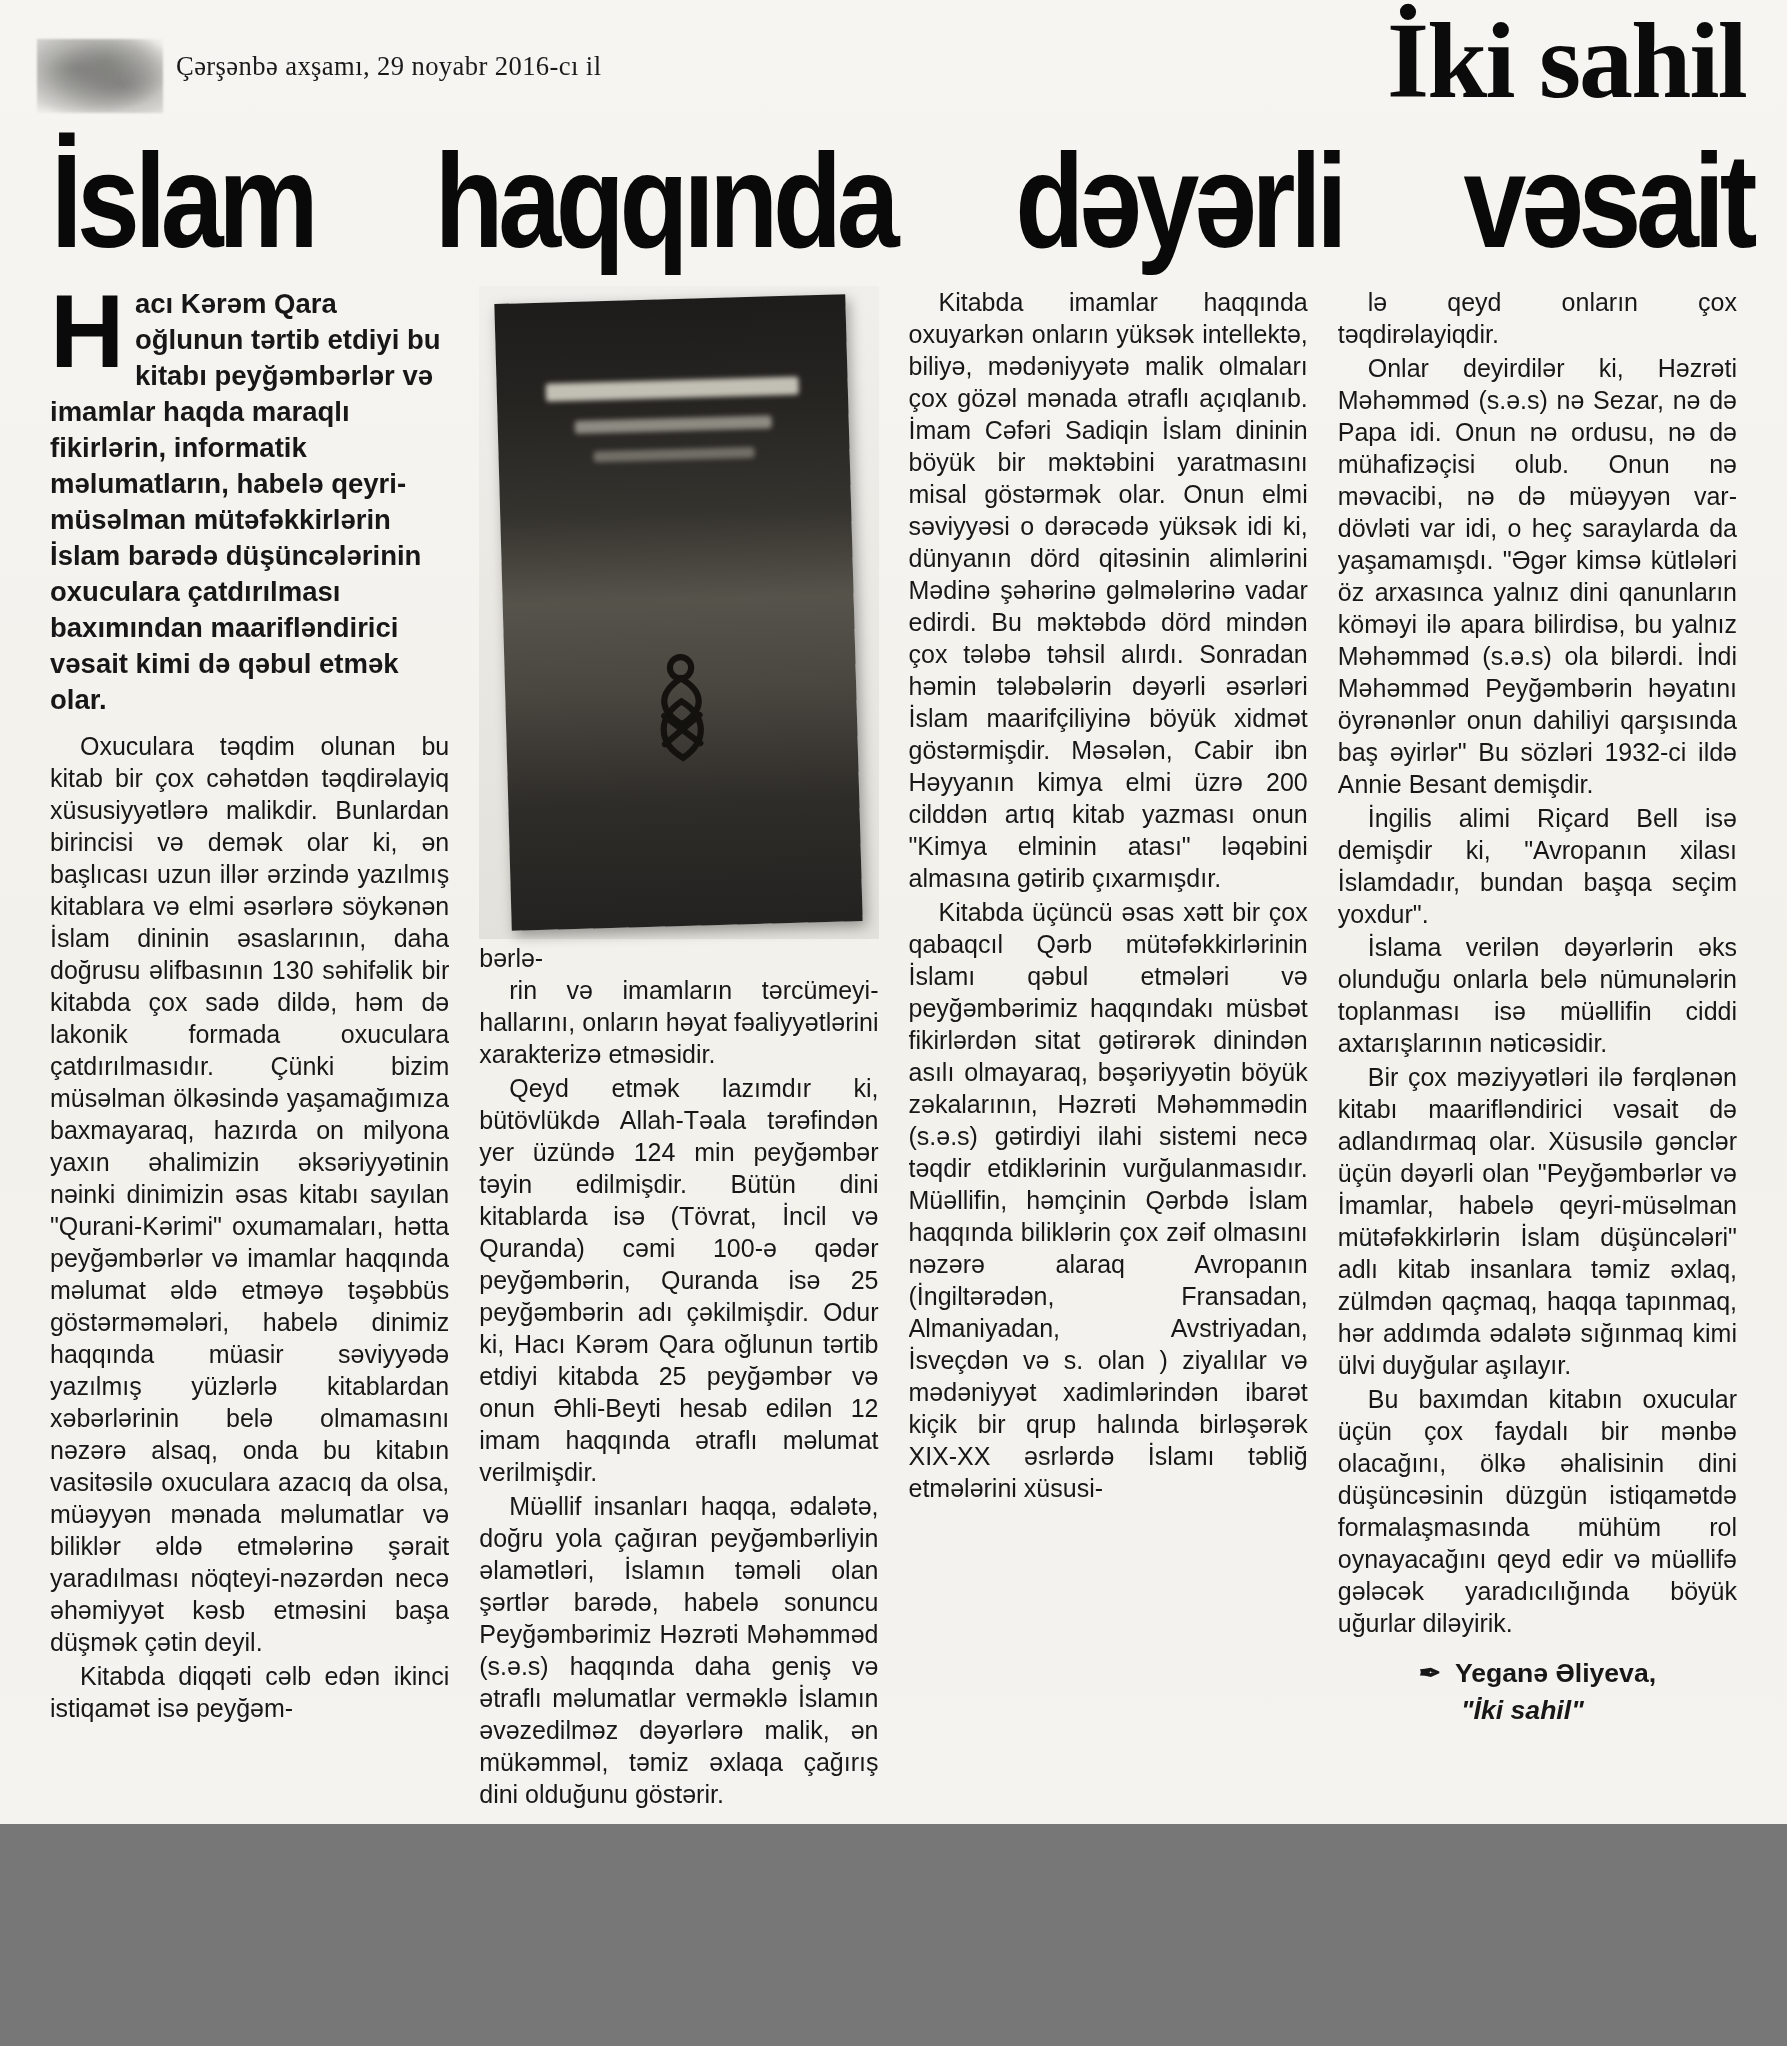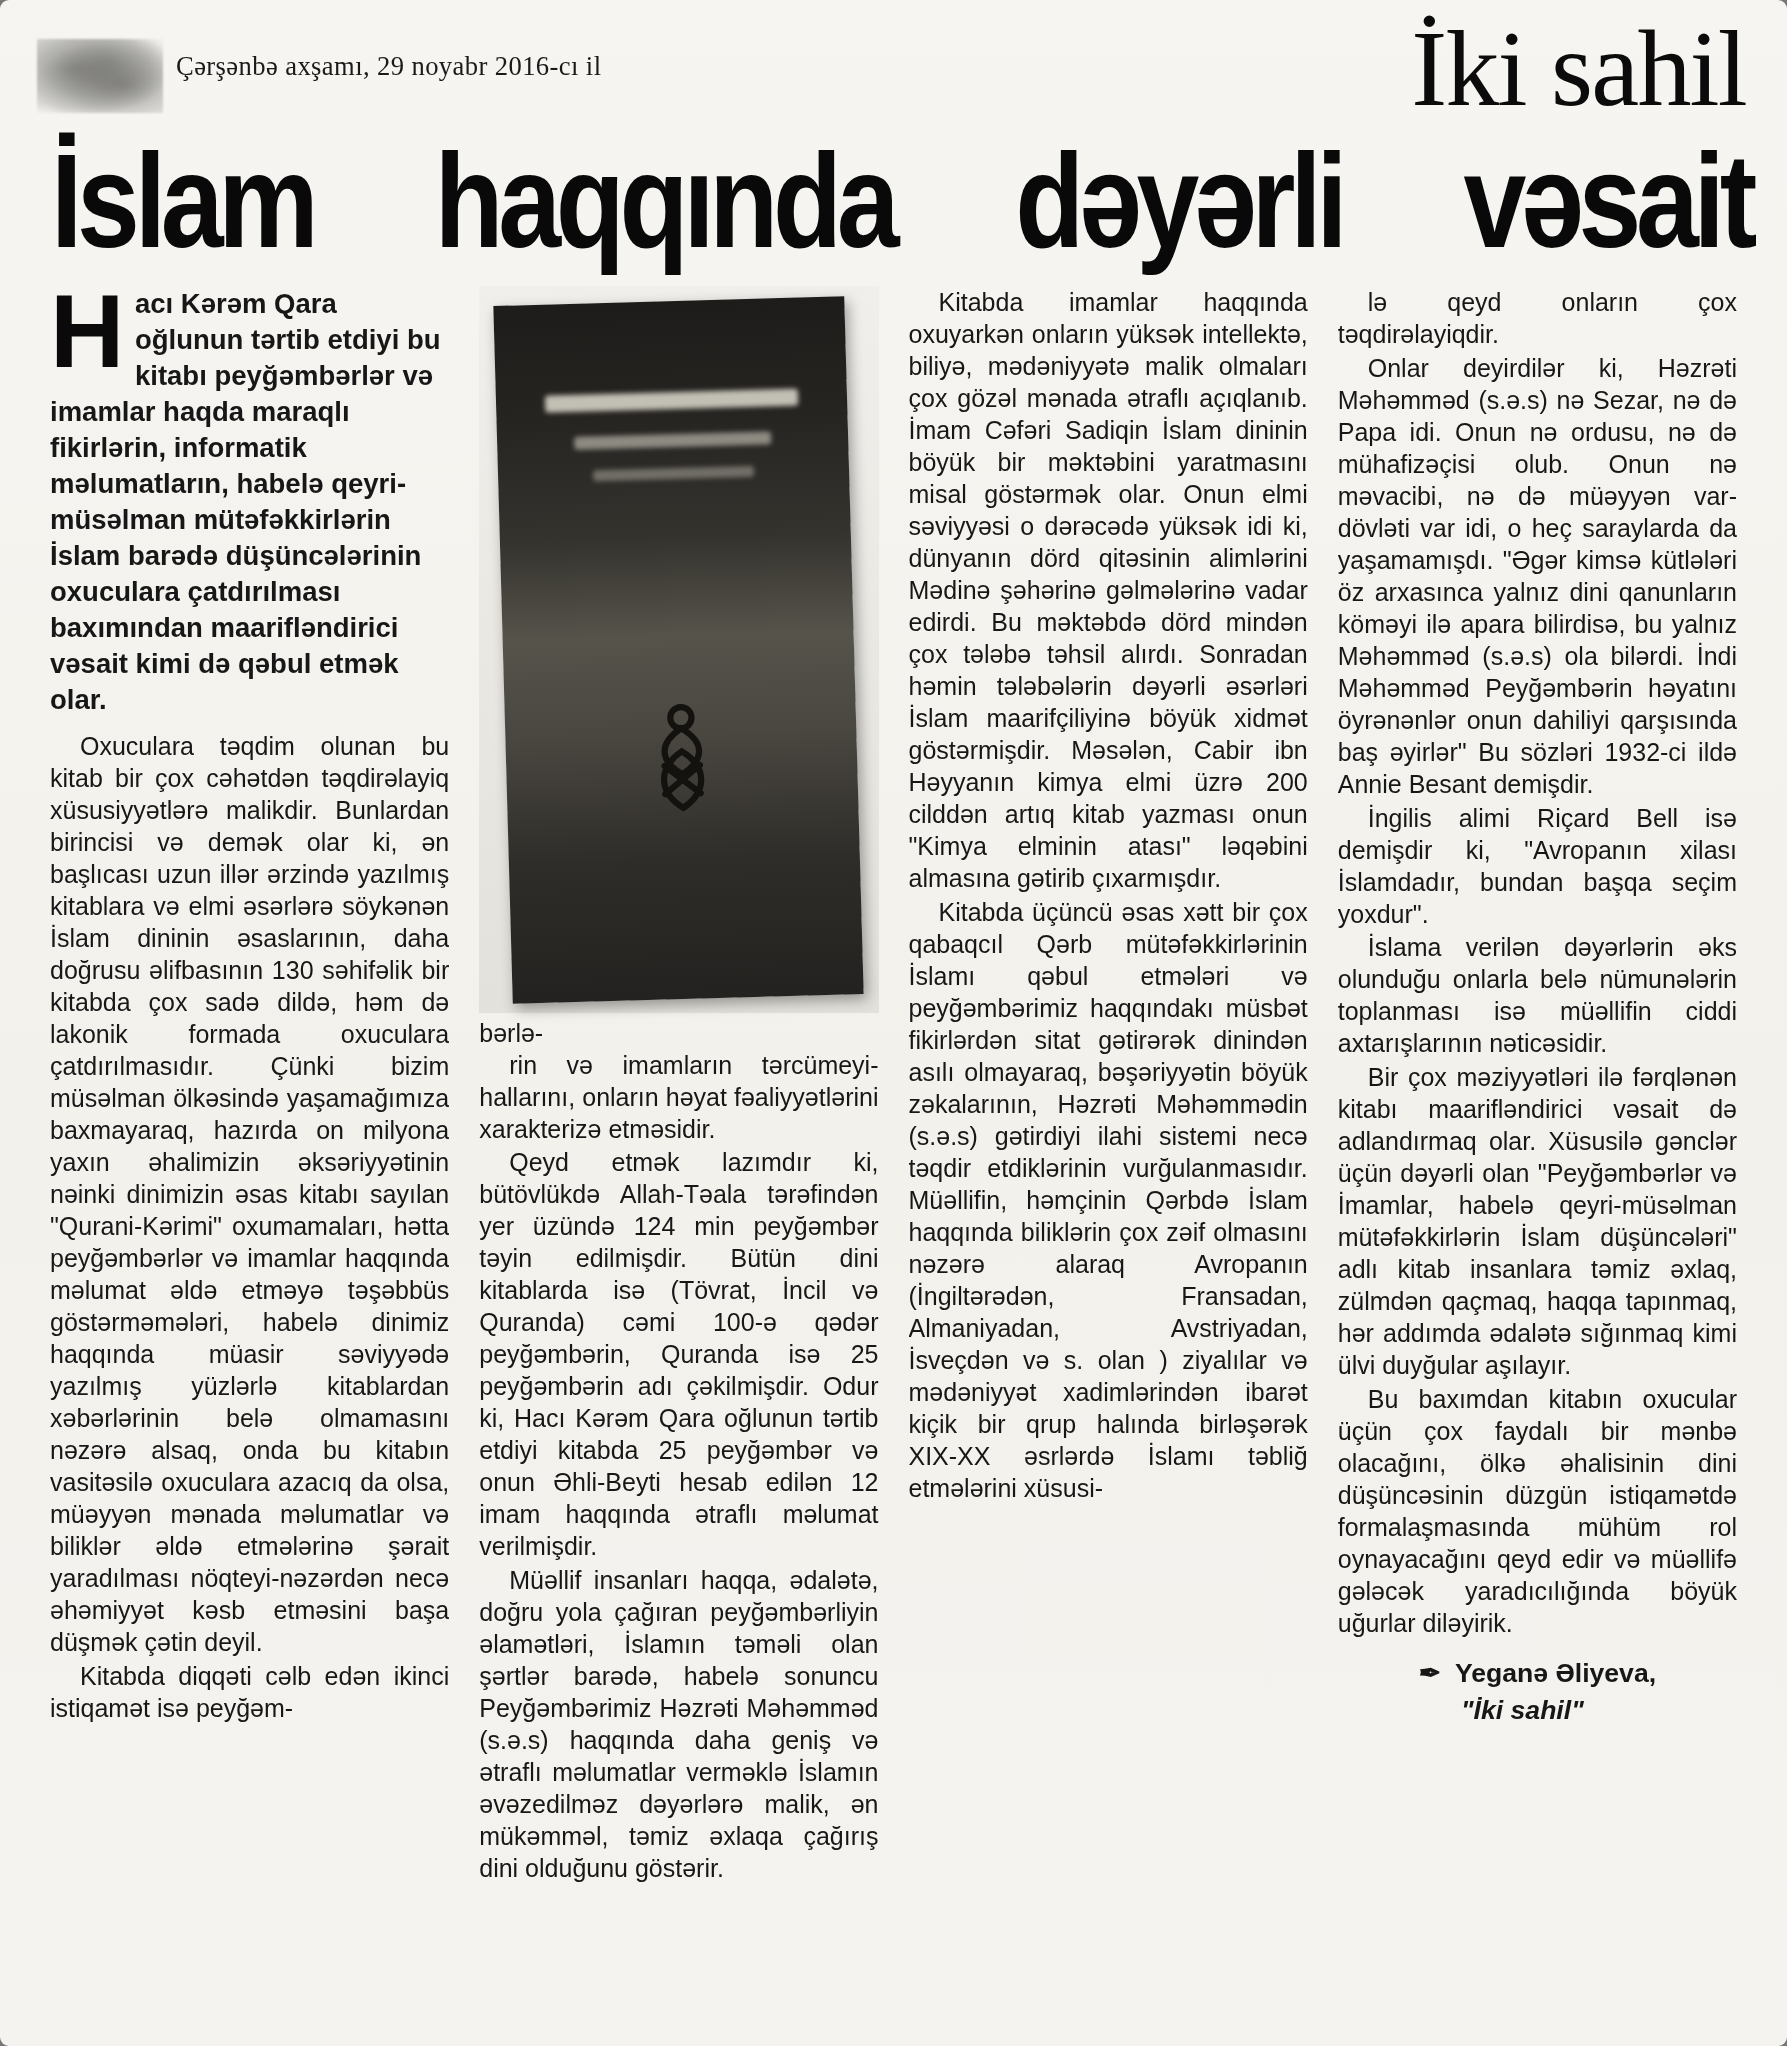--- a/index.html
+++ b/index.html
@@ -1,38 +1,38 @@
 <!DOCTYPE html>
 <html style="font-size:14px"><head>
 <meta charset="utf-8">
 <style>
   * { margin:0; padding:0; box-sizing:border-box; }
   html,body { background:#777; }
   .page {
-    position:relative; width:1787px; height:2046px; margin:0 auto;
+    position:relative; width:1787px; height:1824px; margin:0 auto;
     background:linear-gradient(180deg,#f6f5f1 0%, #f2f1ec 55%, #f4f3ef 100%);
-    font-family:"Liberation Sans", sans-serif; color:#141414; overflow:hidden;border-radius:9px;
+    font-family:"Liberation Sans", sans-serif; color:#141414; overflow:hidden;
   }
 
   
   .stamp {
     position:absolute; left:37px; top:39px; width:126px; height:74px;
     background:
       radial-gradient(ellipse at 30% 40%, rgba(90,90,88,.55), rgba(120,120,118,.25) 60%, transparent 78%),
       radial-gradient(ellipse at 68% 62%, rgba(75,75,73,.5), transparent 72%),
       radial-gradient(ellipse at 55% 30%, rgba(110,110,106,.4), transparent 70%);
     filter:blur(0.9px) contrast(1.15);
   }
   .dateline {
     position:absolute; left:176px; top:51px;
     font-family:"Liberation Serif", serif; font-size:26.6px; letter-spacing:0.4px; color:#1a1a1a;
   }
   .masthead {
-    position:absolute; right:41px; top:12px;
-    font-family:"Liberation Serif", serif; font-weight:normal;
+    position:absolute; right:41px; top:4px;
+    font-family:"Liberation Serif", serif; font-weight:bold;
     font-size:108px; line-height:1.05; letter-spacing:-1.8px; color:#0b0b0b;
   }
 
   
   .headline {
     position:absolute; left:51px; right:35px; top:135px;
     display:flex; justify-content:space-between; align-items:flex-start;
     font-weight:bold; font-size:113px; line-height:1; letter-spacing:-5.3px; color:#090909;
     transform:scaleY(1.18); transform-origin:top;
   }

